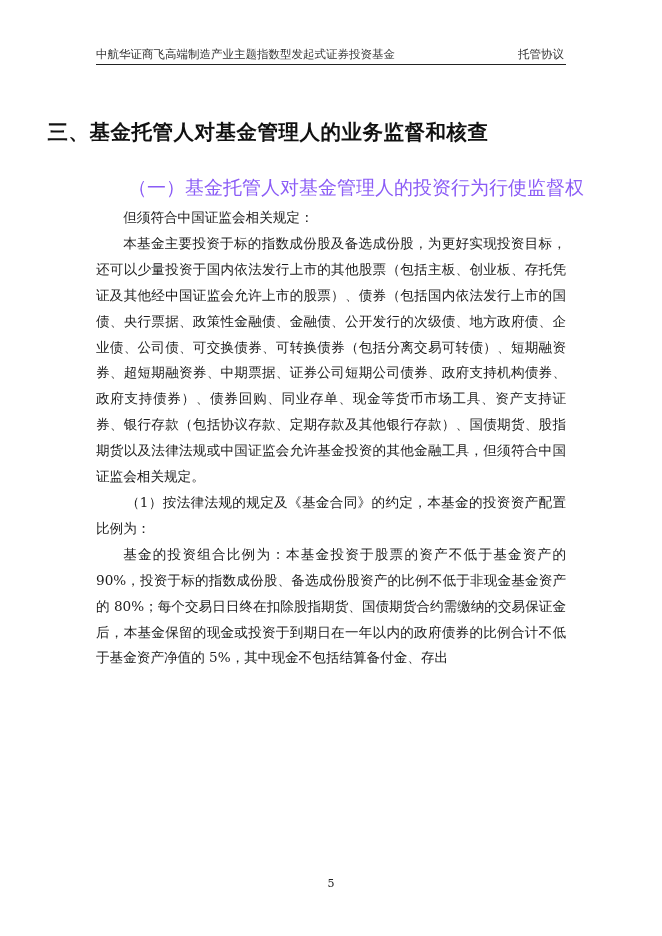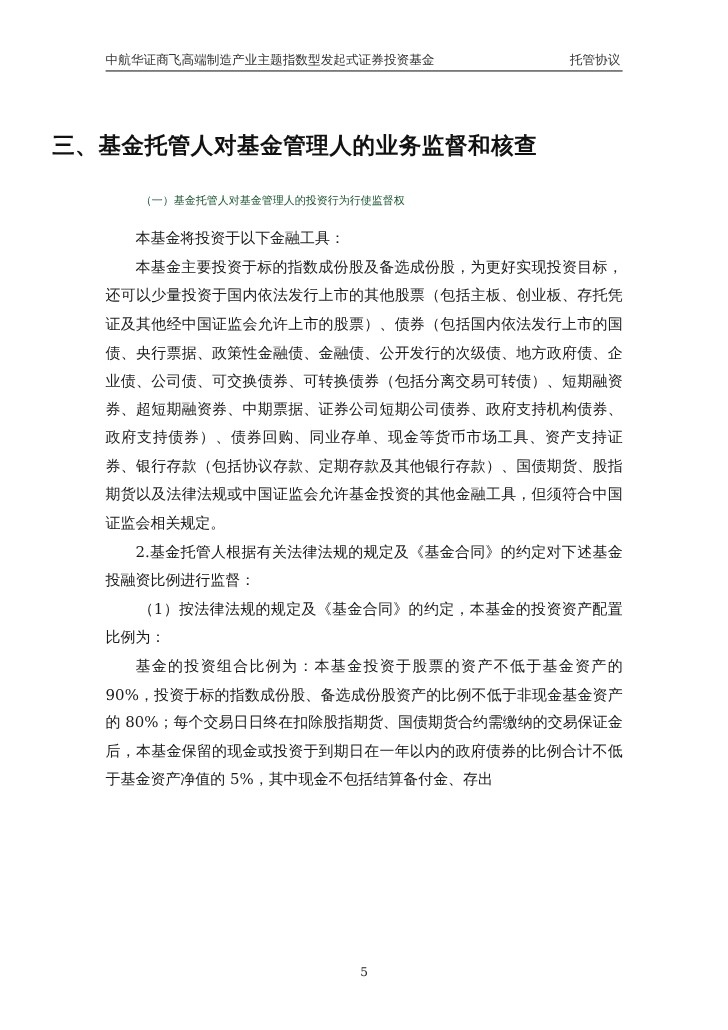--- a/index.html
+++ b/index.html
@@ -16,21 +16,21 @@
   .page-header .left { position: absolute; left: 0; top: 1px; white-space: nowrap; font-family: Liberation Mono, monospace; }
   .page-header .right { position: absolute; right: 2px; top: 1px; white-space: nowrap; text-align: center; }
   .section-title {
     position: absolute; left: 0; width: 536px; top: 118px;
     text-align: center; font-size: 20.5px; font-weight: bold;
     font-family: "DejaVu Sans", "Liberation Sans", sans-serif;
     letter-spacing: 0.5px; color: #111;
   }
   .sub-title {
     position: absolute; left: 128px; top: 175px;
-    font-size: 10px; color: #14532d; white-space: nowrap;
+    font-size: 19px; color: #8b5cf6; white-space: nowrap;
   }
   .body-text {
     position: absolute; left: 96px; top: 205px; width: 470px;
     font-size: 13.6px; line-height: 25.9px; color: #1a1a1a;
   }
   .body-text p { margin: 0; text-indent: 2em; text-align: justify; text-justify: inter-character; }
   .body-text p.center-indent { text-indent: 2.2em; }
   .page-number {
     position: absolute; left: 0; width: 662px; top: 877px;
     text-align: center; font-size: 11px; color: #222;
@@ -42,20 +42,19 @@
 <div class="page-header">
   <span class="left">中航华证商飞高端制造产业主题指数型发起式证券投资基金</span>
   <span class="right">托管协议</span>
 </div>
 
 <div class="section-title">三、基金托管人对基金管理人的业务监督和核查</div>
 
 <div class="sub-title">（一）基金托管人对基金管理人的投资行为行使监督权</div>
 
 <div class="body-text">
-  <p>本基金将投资于以下金融工具：</p>
+  <p>但须符合中国证监会相关规定：</p>
   <p>本基金主要投资于标的指数成份股及备选成份股，为更好实现投资目标，还可以少量投资于国内依法发行上市的其他股票（包括主板、创业板、存托凭证及其他经中国证监会允许上市的股票）、债券（包括国内依法发行上市的国债、央行票据、政策性金融债、金融债、公开发行的次级债、地方政府债、企业债、公司债、可交换债券、可转换债券（包括分离交易可转债）、短期融资券、超短期融资券、中期票据、证券公司短期公司债券、政府支持机构债券、政府支持债券）、债券回购、同业存单、现金等货币市场工具、资产支持证券、银行存款（包括协议存款、定期存款及其他银行存款）、国债期货、股指期货以及法律法规或中国证监会允许基金投资的其他金融工具，但须符合中国证监会相关规定。</p>
-  <p>2.基金托管人根据有关法律法规的规定及《基金合同》的约定对下述基金投融资比例进行监督：</p>
   <p class="center-indent">（1）按法律法规的规定及《基金合同》的约定，本基金的投资资产配置比例为：</p>
   <p>基金的投资组合比例为：本基金投资于股票的资产不低于基金资产的 90%，投资于标的指数成份股、备选成份股资产的比例不低于非现金基金资产的 80%；每个交易日日终在扣除股指期货、国债期货合约需缴纳的交易保证金后，本基金保留的现金或投资于到期日在一年以内的政府债券的比例合计不低于基金资产净值的 5%，其中现金不包括结算备付金、存出</p>
 </div>
 
 <div class="page-number">5</div>
 
 </body></html>

